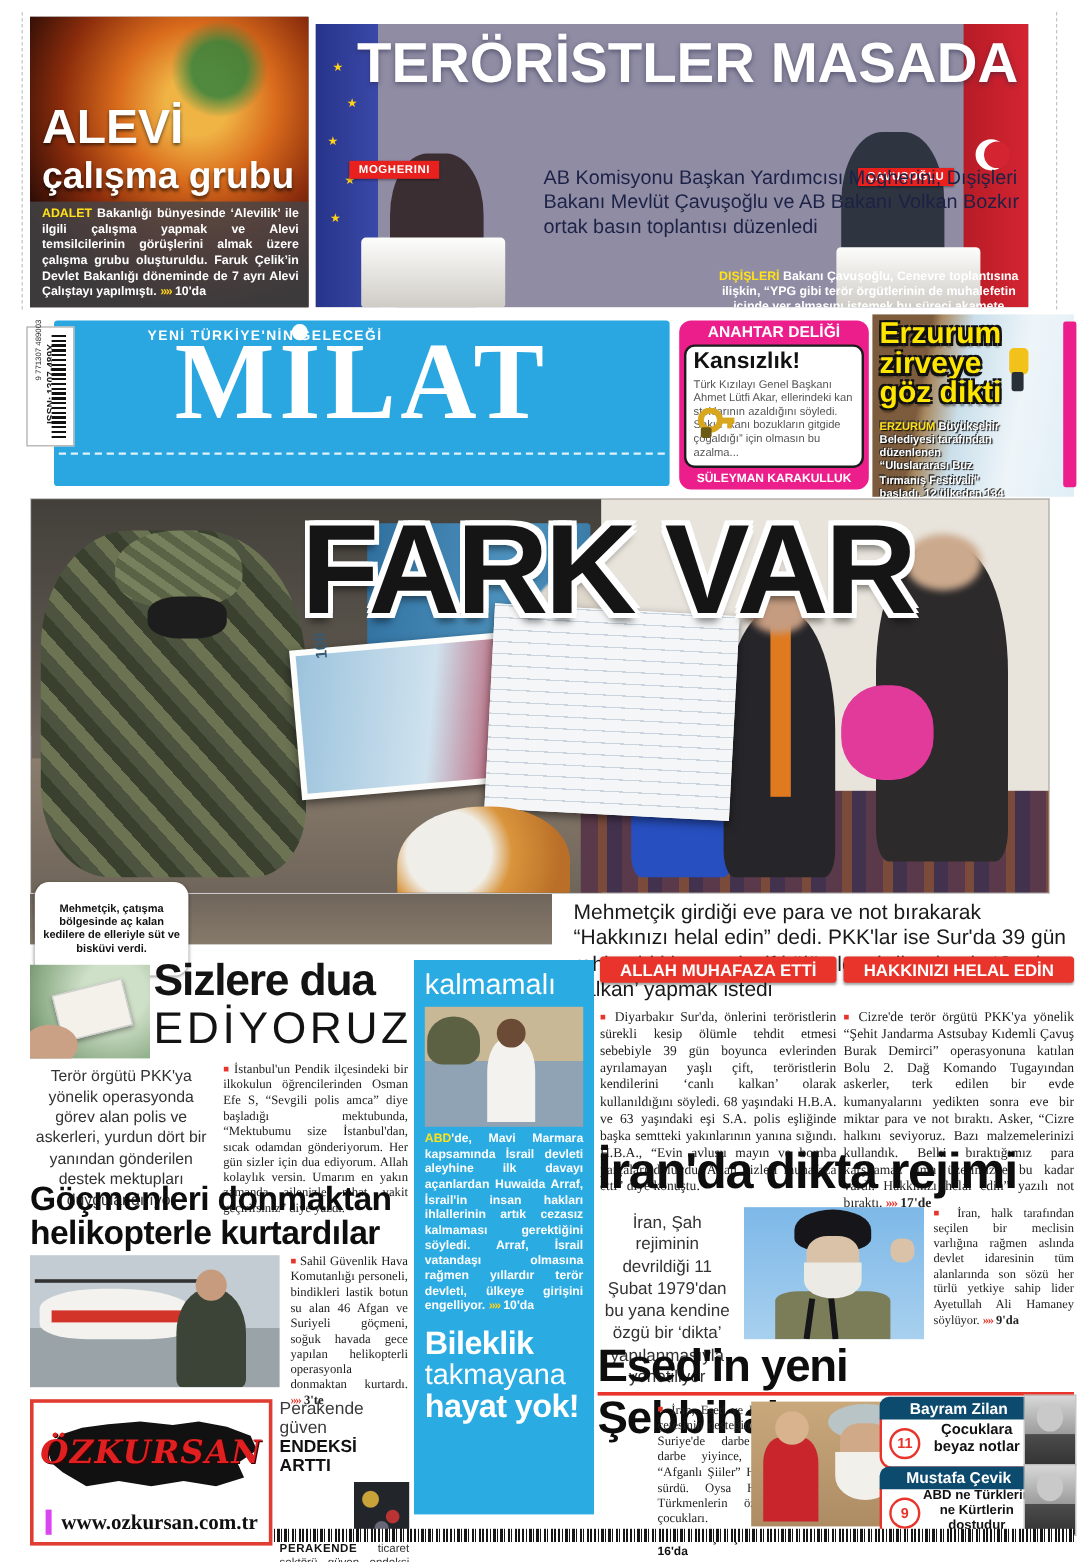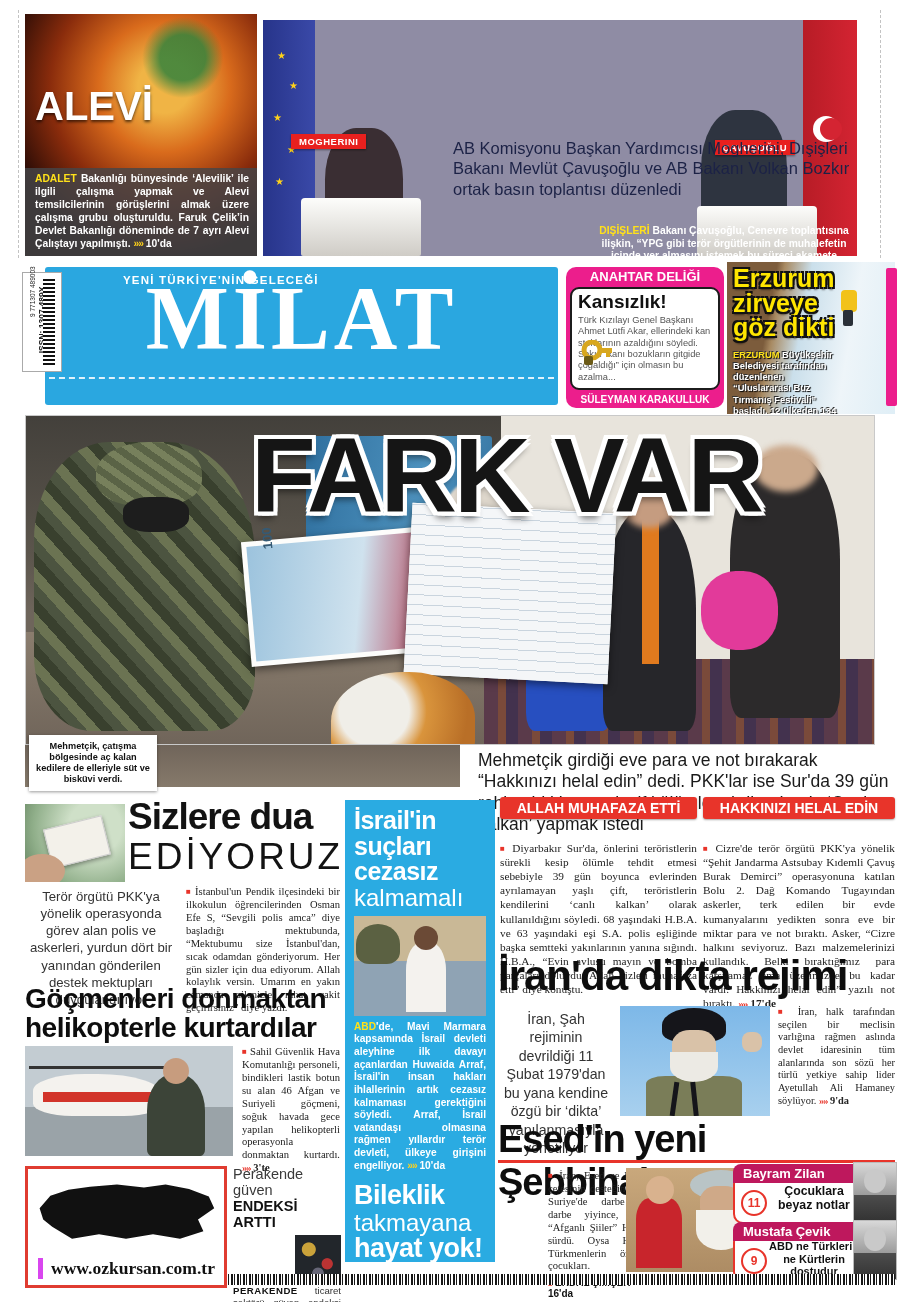--- a/index.html
+++ b/index.html
@@ -126,21 +126,21 @@
      background:linear-gradient(100deg,#9cc3dd,#cfe2ee 60%,#b95f74 92%);position:relative;}
   .bill span{position:absolute;left:4px;top:4px;font-weight:900;font-size:13px;color:#355a74;transform:rotate(-90deg);transform-origin:left top;left:14px;}
   .inset-letter{position:absolute;left:45%;top:28%;width:24%;height:52%;background:#f4f6f8;
      transform:rotate(3deg);box-shadow:0 3px 8px rgba(0,0,0,.5);
      background-image:repeating-linear-gradient(0deg,#f4f6f8 0 9px,#c9d4de 9px 10px);}
   .farkvar{position:absolute;left:130px;top:6px;width:700px;text-align:center;
      font-size:106px;font-weight:900;letter-spacing:-3px;line-height:1;color:#151515;
      font-stretch:condensed;
      text-shadow:-4px -4px 0 #fff,4px -4px 0 #fff,-4px 4px 0 #fff,4px 4px 0 #fff,0 -4px 0 #fff,0 4px 0 #fff,-4px 0 0 #fff,4px 0 0 #fff,0 7px 6px rgba(0,0,0,.45);}
   #photoext{left:25px;top:745px;width:435px;height:42px;background:linear-gradient(#70655a,#867a6b);}
-  #caption{left:29px;top:735px;width:118px;background:#fff;border-radius:0;padding:6px 5px;
+  #caption{left:29px;top:735px;width:118px;background:#fff;border-radius:12px;padding:17px 5px;
      box-shadow:0 1px 3px rgba(0,0,0,.4);}
   #caption p{margin:0;font-size:9.2px;line-height:1.2;font-weight:700;color:#111;text-align:center;}
   #subhead{left:478px;top:750px;width:418px;}
   #subhead p{margin:0;font-size:17.5px;line-height:1.22;color:#1a1a1a;font-weight:500;}
 
   
   #dua-photo{left:25px;top:804px;width:100px;height:78px;
      background:radial-gradient(circle at 70% 30%,#cfe0c8 0 30%,#8fae89 70%,#5c7a58);}
   #dua-photo .env{position:absolute;left:22px;top:18px;width:58px;height:38px;background:#f3f1ea;
      transform:rotate(-14deg);box-shadow:0 2px 4px rgba(0,0,0,.4);border:1px solid #ccc;}
@@ -225,61 +225,63 @@
   #esed-left{left:500px;top:1170px;width:118px;margin-left:48px;}
   #esed-left .author{margin-top:4px;font-size:10px;font-weight:900;color:#111;font-family:"Liberation Sans",sans-serif;}
   #esed-left .author:before{content:"■ ";color:#e8342a;font-size:8px;}
   #esed-photo{left:626px;top:1168px;width:150px;height:104px;background:linear-gradient(#c9a87c,#ad8c64);}
   #esed-photo .turban2{position:absolute;left:64px;top:2px;width:62px;height:30px;background:#b9c4c6;border-radius:50%;}
   #esed-photo .face2{position:absolute;left:74px;top:18px;width:42px;height:36px;background:#cfa988;border-radius:40%;}
   #esed-photo .beard2{position:absolute;left:70px;top:42px;width:50px;height:40px;background:#f2f0ea;border-radius:0 0 50% 50%;}
   #esed-photo .child{position:absolute;left:10px;top:30px;width:46px;height:70px;background:#c8252c;border-radius:30% 30% 0 0;}
   #esed-photo .child:before{content:"";position:absolute;left:10px;top:-22px;width:28px;height:28px;background:#d9b28e;border-radius:50%;}
   .colbox{position:absolute;left:733px;width:162px;height:50px;border:2px solid #e8342a;border-radius:10px;background:#fff;box-sizing:border-box;}
-  .colbox .name{position:absolute;left:-2px;top:-12px;right:28px;height:19px;line-height:19px;background:#be185d;
-     color:#fff;font-weight:900;font-size:13px;padding-left:10px;border-radius:8px 8px 8px 0;}
+  .colbox .name{position:absolute;left:-2px;top:-12px;right:28px;height:19px;line-height:19px;background:#0c4a6e;
+     color:#fff;font-weight:900;font-size:13px;border-radius:8px 8px 8px 0;text-align:center;}
   .colbox .num{position:absolute;left:6px;top:14px;width:22px;height:22px;border:2px solid #e8342a;border-radius:50%;
      color:#e8342a;font-weight:900;font-size:12px;text-align:center;line-height:22px;background:#fff;}
   .colbox .ttl{position:absolute;left:34px;right:34px;top:8px;font-weight:900;font-size:12.3px;line-height:1.15;text-align:center;color:#111;}
   .colbox .face{position:absolute;right:-4px;top:-14px;width:42px;height:58px;
      background:linear-gradient(#d8d8d8,#9c9c9c 55%,#4c4c4c 56%,#333);border:1px solid #bbb;}
   .colbox .face:before{content:"";position:absolute;left:10px;top:6px;width:22px;height:24px;background:#c9c9c9;border-radius:50%;}
 
   
   #strip{left:228px;top:1274px;width:667px;height:11px;
      background:repeating-linear-gradient(90deg,#161616 0 1px,#fff 1px 3px,#161616 3px 5px,#fff 5px 6px);}
 </style>
 </head>
 <body>
 
 <div class="foldline" style="left:18px;top:10px;height:248px;"></div>
 <div class="foldline" style="left:880px;top:10px;height:248px;"></div>
 
 <div id="alevi" class="abs crop">
   <div class="alevi-t1">ALEVİ</div>
+  <div class="alevi-t2">çalışma grubu</div>
   <div class="band">
     <p><span class="lead-y">ADALET</span><span> Bakanlığı bünyesinde ‘Alevilik’ ile ilgili çalışma yapmak ve Alevi temsilcilerinin görüşlerini almak üzere çalışma grubu oluşturuldu. Faruk Çelik’in Devlet Bakanlığı döneminde de 7 ayrı Alevi Çalıştayı yapılmıştı. </span><span class="ref"><span class="arr">»»</span> <span>10'da</span></span></p>
   </div>
 </div>
 
 <div id="teror" class="abs crop">
   <div class="euflag">
     <span style="left:14px;top:30px;">★</span>
       <span style="left:26px;top:60px;">★</span>
     <span style="left:10px;top:92px;">★</span>
       <span style="left:24px;top:124px;">★</span>
     <span style="left:12px;top:156px;">★</span>
   </div>
   <div class="trflag">
       <div class="crescent"></div>
     </div>
   <div class="fig" style="left:62px;top:108px;width:78px;height:128px;background:#3a2e33;"></div>
   <div class="podium" style="left:38px;top:178px;width:120px;height:58px;"></div>
   <div class="fig" style="right:70px;top:90px;width:86px;height:146px;background:#2e3440;"></div>
   <div class="podium" style="right:40px;top:186px;width:120px;height:50px;"></div>
+  <div class="h1">TERÖRİSTLER MASADA</div>
   <div class="redlabel" style="left:28px;top:114px;">MOGHERINI</div>
   <div class="redlabel" style="right:62px;top:120px;">ÇAVUŞOĞLU</div>
   <div class="sub">AB Komisyonu Başkan Yardımcısı Mogherini, Dışişleri Bakanı Mevlüt Çavuşoğlu ve AB Bakanı Volkan Bozkır ortak basın toplantısı düzenledi</div>
   <p class="body"><span class="lead-y">DIŞİŞLERİ</span><span> Bakanı Çavuşoğlu, Cenevre toplantısına ilişkin, “YPG gibi terör örgütlerinin de muhalefetin içinde yer almasını istemek bu süreci akamete uğratmaktır. Bu konuda bizim tutumumuz son derece nettir. Terör örgütlerinin müzakere heyetinin içinde olmaması gerekiyor” dedi. </span></p>
 </div>
 
 <div id="mast" class="abs">
   <div class="tag">YENİ TÜRKİYE'NİN GELECEĞİ</div>
   <div class="logo">MİLAT</div>
   <div class="dash"></div>
@@ -372,31 +374,31 @@
 <div id="gocmen-photo" class="abs crop">
   <div class="heli"></div>
   <div class="pilot"></div>
 </div>
 <div id="gocmen-body" class="abs serifcol">
   <p class="bullet"><span>Sahil Güvenlik Hava Komutanlığı personeli, bindikleri lastik botun su alan 46 Afgan ve Suriyeli göçmeni, soğuk havada gece yapılan helikopterli operasyonla donmaktan kurtardı. </span><span class="ref"><span class="arr red">»»</span> <b>3'te</b></span></p>
 </div>
 
 <div id="ozkursan" class="abs">
   <div class="map"></div>
+  <div class="brand">ÖZKURSAN</div>
   <div class="web">www.ozkursan.com.tr</div>
 </div>
 
 <div id="perakende" class="abs">
   <p class="t1">Perakende güven</p>
   <p class="t2">ENDEKSİ ARTTI</p>
   <p class="body"><span class="thumb"></span><span class="lead">PERAKENDE</span><span> ticaret sektörü güven endeksi ocakta, 2015 Aralık'a göre yüzde 3,6 artış gösterdi. </span></p>
 </div>
 
 <div id="cyan" class="abs crop">
-  <p class="cy-bold">İsrail'in suçları cezasız</p>
   <p class="cy-light">kalmamalı</p>
   <div class="photo">
     <div class="helmet"></div>
     <div class="woman"></div>
   </div>
   <p class="cy-body"><span class="lead-y">ABD</span><span>'de, Mavi Marmara kapsamında İsrail devleti aleyhine ilk davayı açanlardan Huwaida Arraf, İsrail'in insan hakları ihlallerinin artık cezasız kalmaması gerektiğini söyledi. Arraf, İsrail vatandaşı olmasına rağmen yıllardır terör devleti, ülkeye girişini engelliyor. </span><span class="ref"><span class="arr">»»</span> <span>10'da</span></span></p>
   <p class="cy-bold" style="margin-top:10px;font-size:27px;">Bileklik</p>
   <p class="cy-light">takmayana</p>
   <p class="cy-bold" style="font-size:27px;">hayat yok!</p>
 

